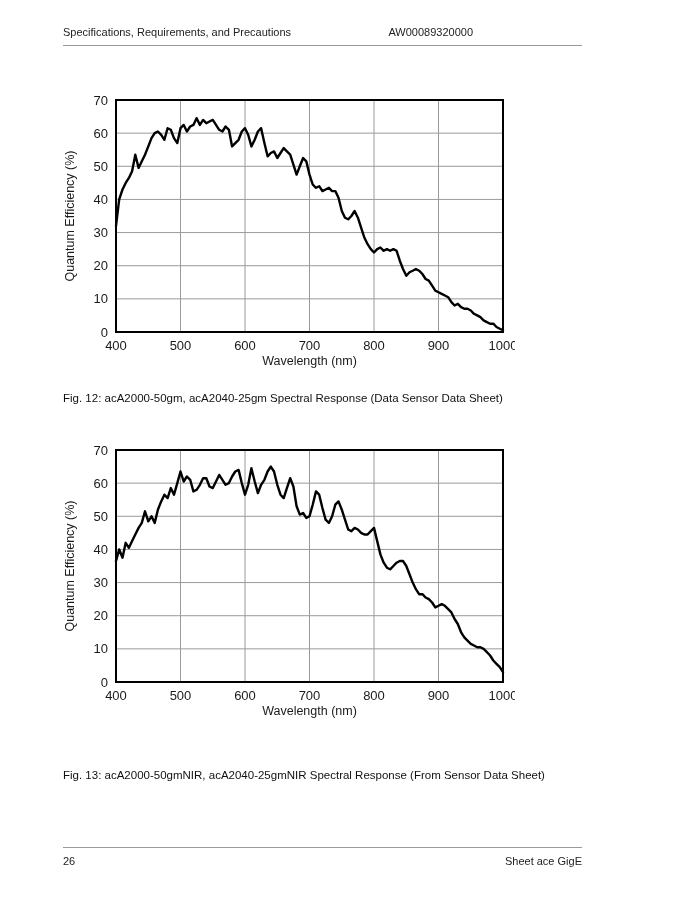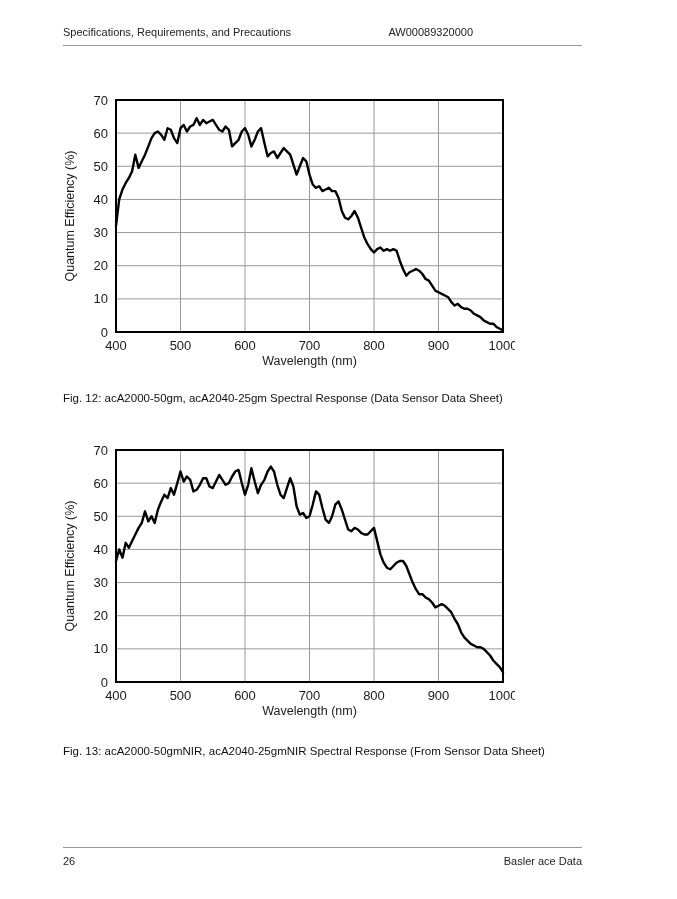--- a/index.html
+++ b/index.html
@@ -94,19 +94,19 @@
       <text x="48" y="111.92857142857144" text-anchor="end" font-size="13" fill="#1a1a1a">40</text>
       <text x="48" y="78.78571428571428" text-anchor="end" font-size="13" fill="#1a1a1a">50</text>
       <text x="48" y="45.64285714285717" text-anchor="end" font-size="13" fill="#1a1a1a">60</text>
       <text x="48" y="12.5" text-anchor="end" font-size="13" fill="#1a1a1a">70</text>
       <text x="249.5" y="273" text-anchor="middle" font-size="12.5" fill="#1a1a1a">Wavelength (nm)</text>
       <text x="14" y="124" text-anchor="middle" font-size="12.5" fill="#1a1a1a" transform="rotate(-90 14 124)">Quantum Efficiency (%)</text>
       <polyline points="56.0,119.0 59.2,107.4 62.5,115.7 65.7,100.8 68.9,105.8 72.1,99.1 75.3,92.5 78.6,85.9 81.8,80.9 85.0,69.3 88.3,79.3 91.5,74.3 94.7,80.9 97.9,67.7 101.2,59.4 104.4,52.7 107.6,56.1 110.8,46.1 114.0,52.7 117.3,41.1 120.5,29.5 123.7,39.5 126.9,34.5 130.2,37.8 133.4,49.4 136.6,47.8 139.9,42.8 143.1,36.2 146.3,36.2 149.5,44.5 152.8,46.1 156.0,39.5 159.2,32.9 162.4,37.8 165.6,42.8 168.9,41.1 172.1,34.5 175.3,29.5 178.6,27.9 181.8,41.1 185.0,52.7 188.2,42.8 191.4,26.2 194.7,39.5 197.9,51.1 201.1,42.8 204.4,37.8 207.6,29.5 210.8,24.6 214.0,29.5 217.3,42.8 220.5,52.7 223.7,56.1 226.9,46.1 230.2,36.2 233.4,44.5 236.6,64.3 239.8,72.6 243.1,71.0 246.3,75.9 249.5,74.3 252.7,62.7 256.0,49.4 259.2,52.7 262.4,66.0 265.6,77.6 268.9,80.9 272.1,74.3 275.3,62.7 278.5,59.4 281.8,67.7 285.0,77.6 288.2,87.5 291.4,89.2 294.6,85.9 297.9,87.5 301.1,90.9 304.3,92.5 307.6,92.5 310.8,89.2 314.0,85.9 317.2,99.1 320.4,112.4 323.7,120.7 326.9,125.7 330.1,127.3 333.4,124.0 336.6,120.7 339.8,119.0 343.0,119.0 346.3,124.0 349.5,132.3 352.7,140.6 355.9,147.2 359.1,152.2 362.4,152.2 365.6,155.5 368.8,157.1 372.1,160.5 375.3,165.4 378.5,163.8 381.7,162.1 384.9,163.8 388.2,167.1 391.4,170.4 394.6,177.0 397.8,182.0 401.1,190.3 404.3,195.3 407.5,198.6 410.8,201.9 414.0,203.5 417.2,205.2 420.4,205.2 423.6,206.9 426.9,210.2 430.1,213.5 433.3,218.5 436.5,221.8 439.8,225.1 443.0,230.1" fill="none" stroke="#000000" stroke-width="2.4" stroke-linejoin="round" stroke-linecap="round"></polyline>
     </svg>
 </div>
 
-<div class="caption" style="top:745px;text-align:right;">Fig. 13: acA2000-50gmNIR, acA2040-25gmNIR Spectral Response (From Sensor Data Sheet)</div>
+<div class="caption" style="top:769px;text-align:right;">Fig. 13: acA2000-50gmNIR, acA2040-25gmNIR Spectral Response (From Sensor Data Sheet)</div>
 
 <div class="abs" style="left:0; top:847px; width:677px; height:40px;">
   <div class="rule" style="top:0;"></div>
   <span class="footer-text abs" style="left:63px; top:8px;">26</span>
-  <span class="footer-text abs" style="right:95px; top:8px;">Basler ace Data</span>
+  <span class="footer-text abs" style="right:95px; top:8px;">Sheet ace GigE</span>
 </div>
 
 </body></html>

